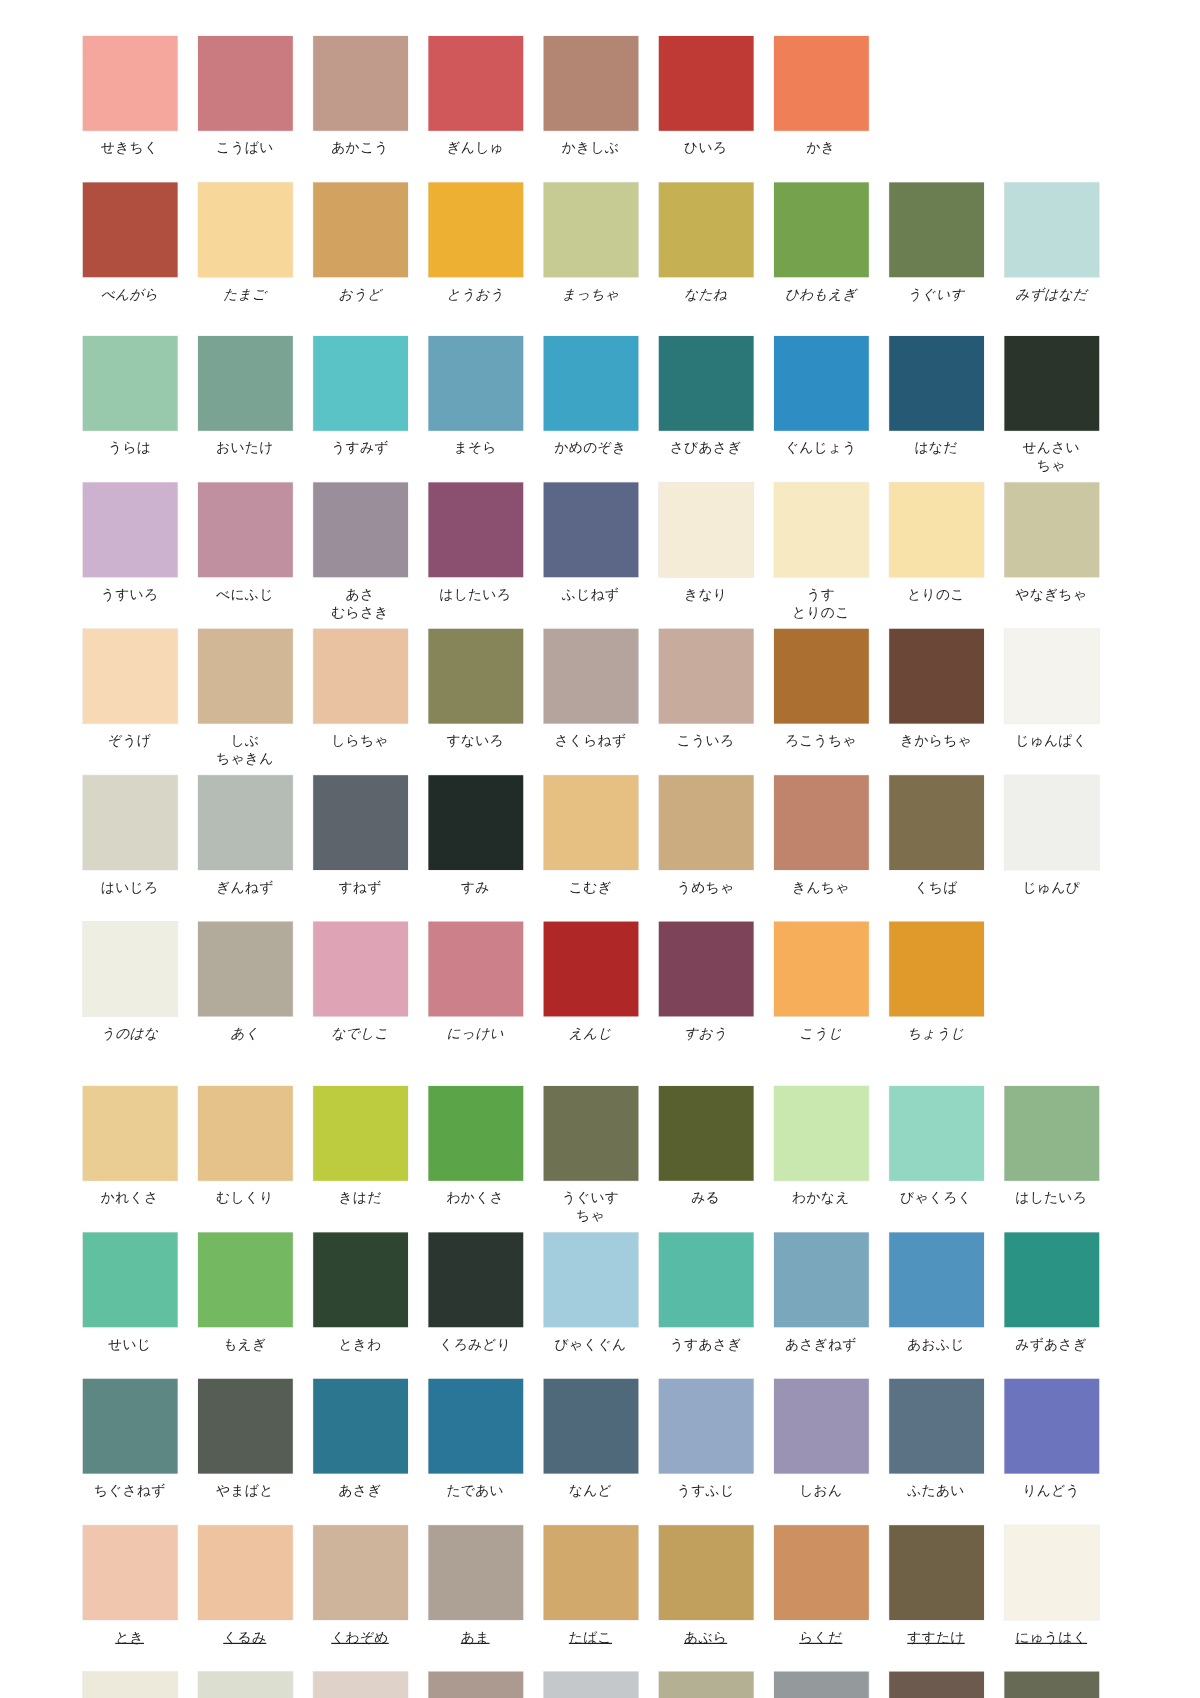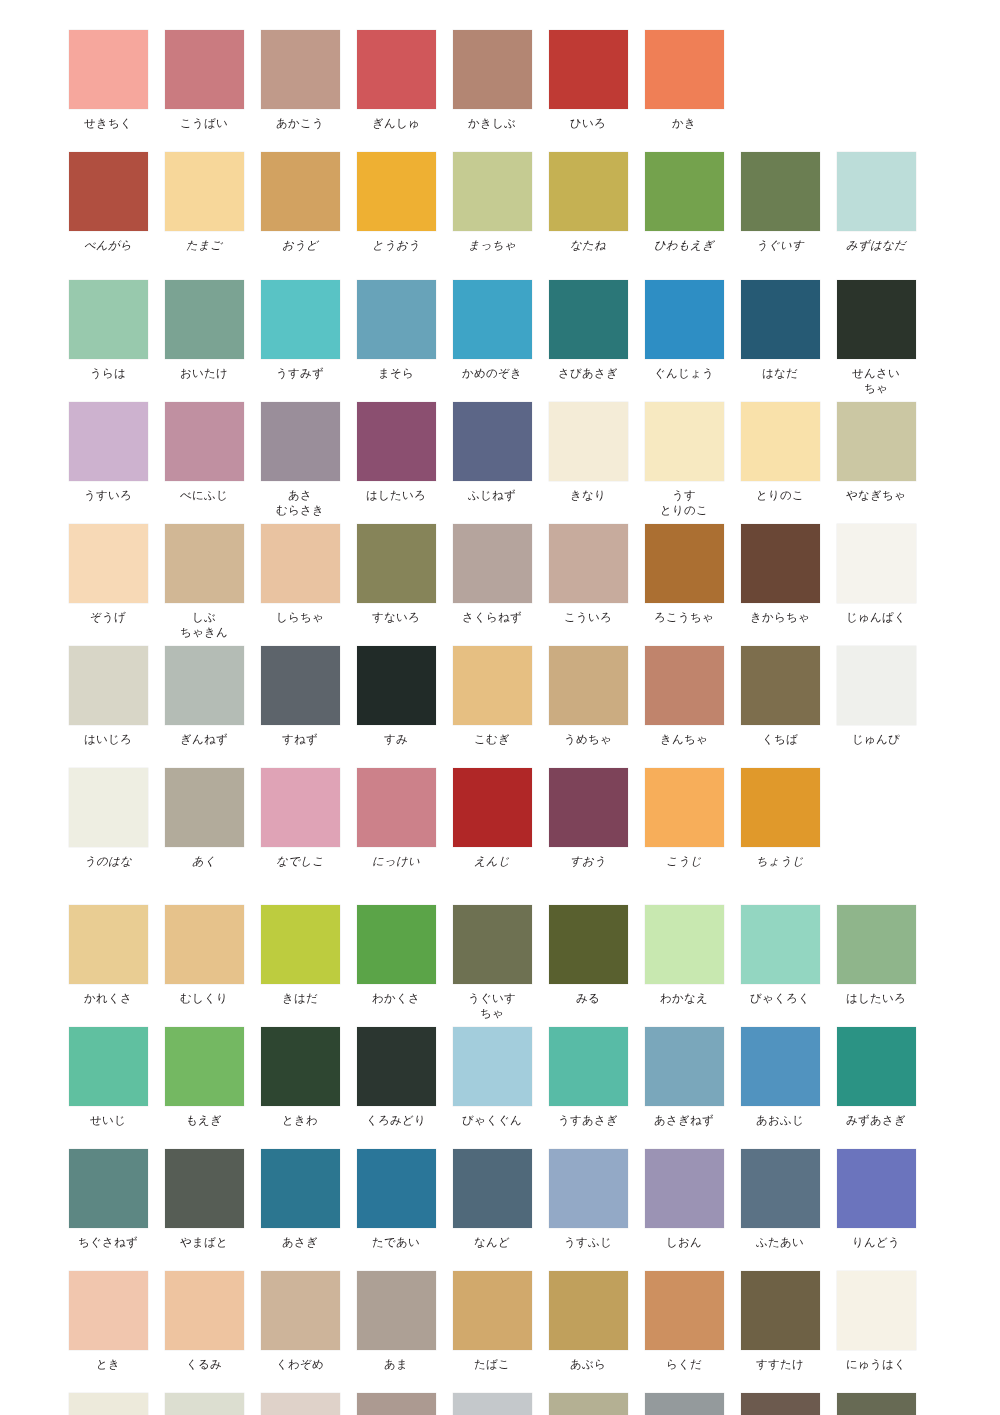--- a/index.html
+++ b/index.html
@@ -419,21 +419,21 @@
       </div>
       <div class="swatch-wrap">
         <div class="swatch" style="background: rgb(91, 114, 133);"></div>
         <div class="label">ふたあい</div>
       </div>
       <div class="swatch-wrap">
         <div class="swatch" style="background: rgb(107, 116, 189);"></div>
         <div class="label">りんどう</div>
       </div>
     </div>
-    <div class="rowblock" style="display: grid; grid-template-columns: repeat(9, 96px); justify-content: start; margin-bottom: 21px;">
+    <div class="rowblock" style="display: grid; grid-template-columns: repeat(9, 96px); justify-content: start; margin-bottom: 21px; text-decoration: underline;">
       <div class="swatch-wrap">
         <div class="swatch" style="background: rgb(241, 198, 174);"></div>
         <div class="label">とき</div>
       </div>
       <div class="swatch-wrap">
         <div class="swatch" style="background: rgb(238, 196, 160);"></div>
         <div class="label">くるみ</div>
       </div>
       <div class="swatch-wrap">
         <div class="swatch" style="background: rgb(205, 180, 154);"></div>

